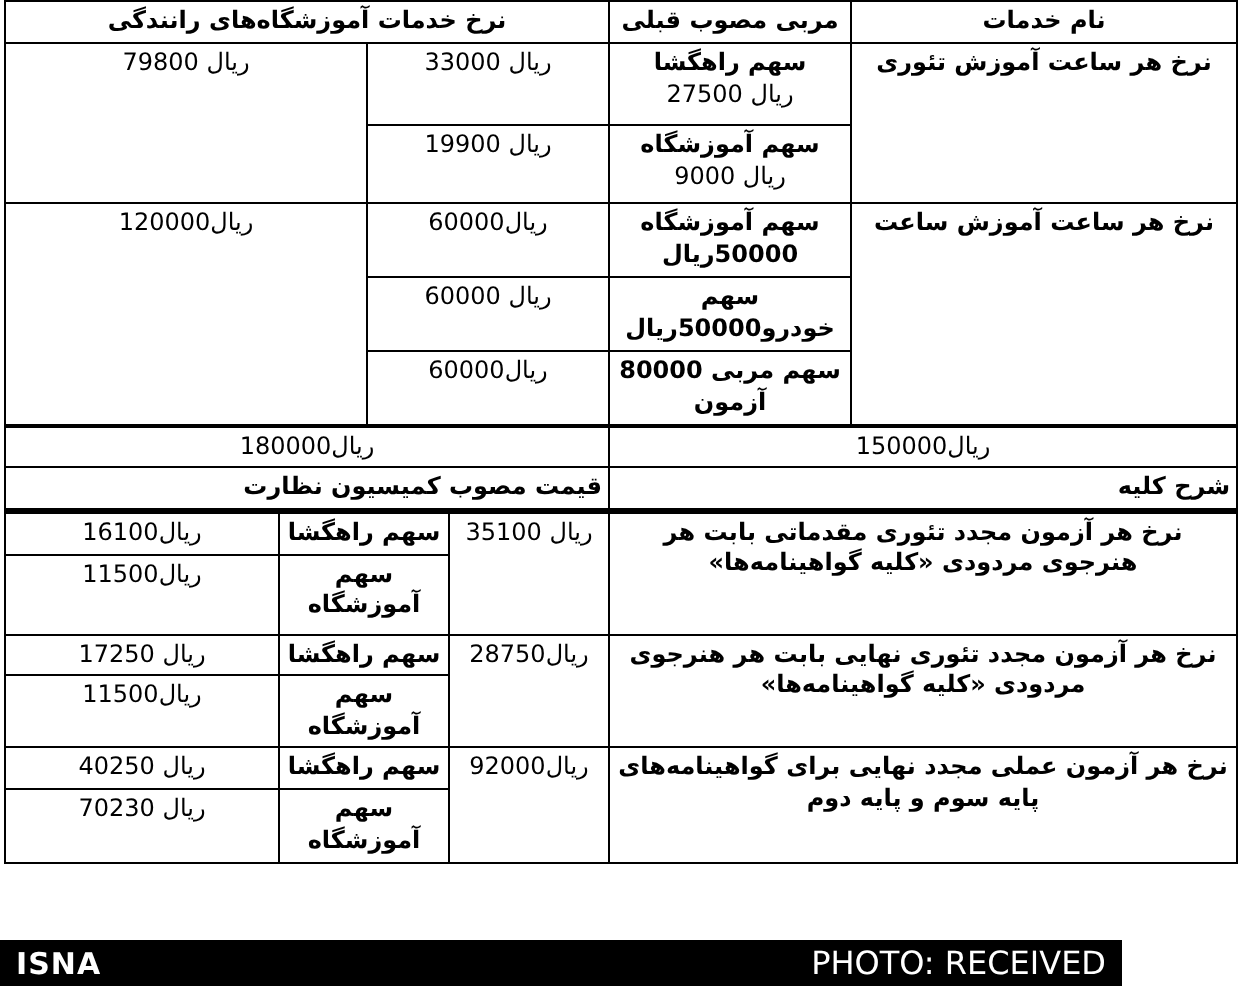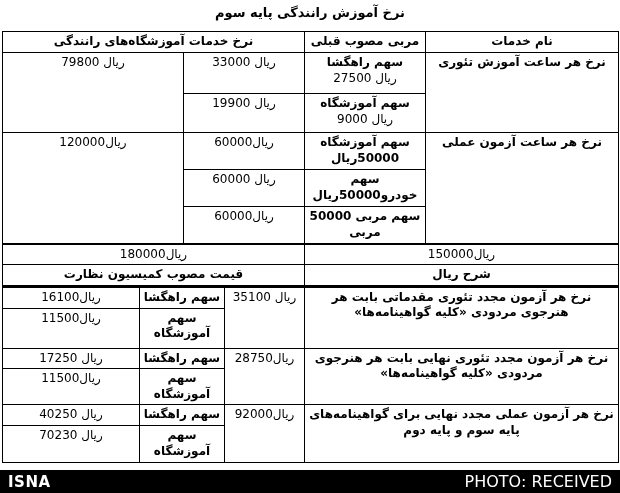--- a/index.html
+++ b/index.html
@@ -28,27 +28,27 @@
     border:1px solid #000;
     font-size:12px;
     line-height:1.3;
     text-align:center;
     vertical-align:top;
     padding:2px 3px;
     overflow:hidden;
     margin-left:39px;
   }
   .t1 .totals-row td{border-top-width:2px;}
-  .t1 .sec2-row td{border-bottom-width:2px;}
+  .t1 .sec2-row td{border-bottom-width:2px;text-align:right;}
   .fa{direction:rtl; unicode-bidi:isolate; font-weight:700;}
   .num{direction:ltr; unicode-bidi:isolate; font-weight:400;}
   .footer{
     position:absolute;
     left:0; top:470px;
-    width:620px; height:23px;
+    width:561px; height:23px;
     background:#000;
     display:flex;
     align-items:center;
     justify-content:space-between;
     box-sizing:border-box;
     padding:0 8px;
   }
   .footer .agency{
     color:#fff;
     font-weight:700;
@@ -59,21 +59,20 @@
     color:#fff;
     font-weight:400;
     font-size:16px;
   }
 </style>
 </head>
 <body>
 
 <div class="page">
 
-  <div class="title fa">نرخ آموزش رانندگی پایه سوم</div>
 
   <table class="t1" dir="rtl">
     <colgroup>
       <col style="width:193px">
       <col style="width:121px">
       <col style="width:121px">
       <col style="width:181px">
     </colgroup>
     <tbody>
         <tr style="height:21px">
@@ -93,49 +92,49 @@
     </tr>
     <tr style="height:39px">
       <td>
         <div class="fa">سهم آموزشگاه</div>
         <div class="num">9000 ریال</div>
       </td>
       <td class="num">19900 ریال</td>
     </tr>
 
     <tr style="height:37px">
-      <td class="fa" rowspan="3">نرخ هر ساعت آزمون عملی</td>
+      <td class="fa" rowspan="3">نرخ هر ساعت آموزش ساعت</td>
       <td>
         <div class="fa">سهم آموزشگاه</div>
         <div class="fa">50000ریال</div>
       </td>
       <td class="num">60000ریال</td>
       <td class="num" rowspan="3">120000ریال</td>
     </tr>
     <tr style="height:37px">
       <td>
         <div class="fa">سهم</div>
         <div class="fa">خودرو50000ریال</div>
       </td>
       <td class="num">60000 ریال</td>
     </tr>
     <tr style="height:37px">
       <td>
-        <div class="fa">سهم مربی 50000</div>
-        <div class="fa">مربی</div>
+        <div class="fa">سهم مربی 80000</div>
+        <div class="fa">آزمون</div>
       </td>
       <td class="num">60000ریال</td>
     </tr>
 
     <tr class="totals-row" style="height:20px">
       <td class="num" colspan="2">150000ریال</td>
       <td class="num" colspan="2">180000ریال</td>
     </tr>
     <tr class="sec2-row" style="height:20px">
-      <td class="fa" colspan="2">شرح ریال</td>
+      <td class="fa" colspan="2">شرح کلیه</td>
       <td class="fa" colspan="2">قیمت مصوب کمیسیون نظارت</td>
     </tr>
   </tbody>
     </table>
 
   <table class="t2" dir="rtl">
     <colgroup>
       <col style="width:314px">
       <col style="width:80px">
       <col style="width:85px">

